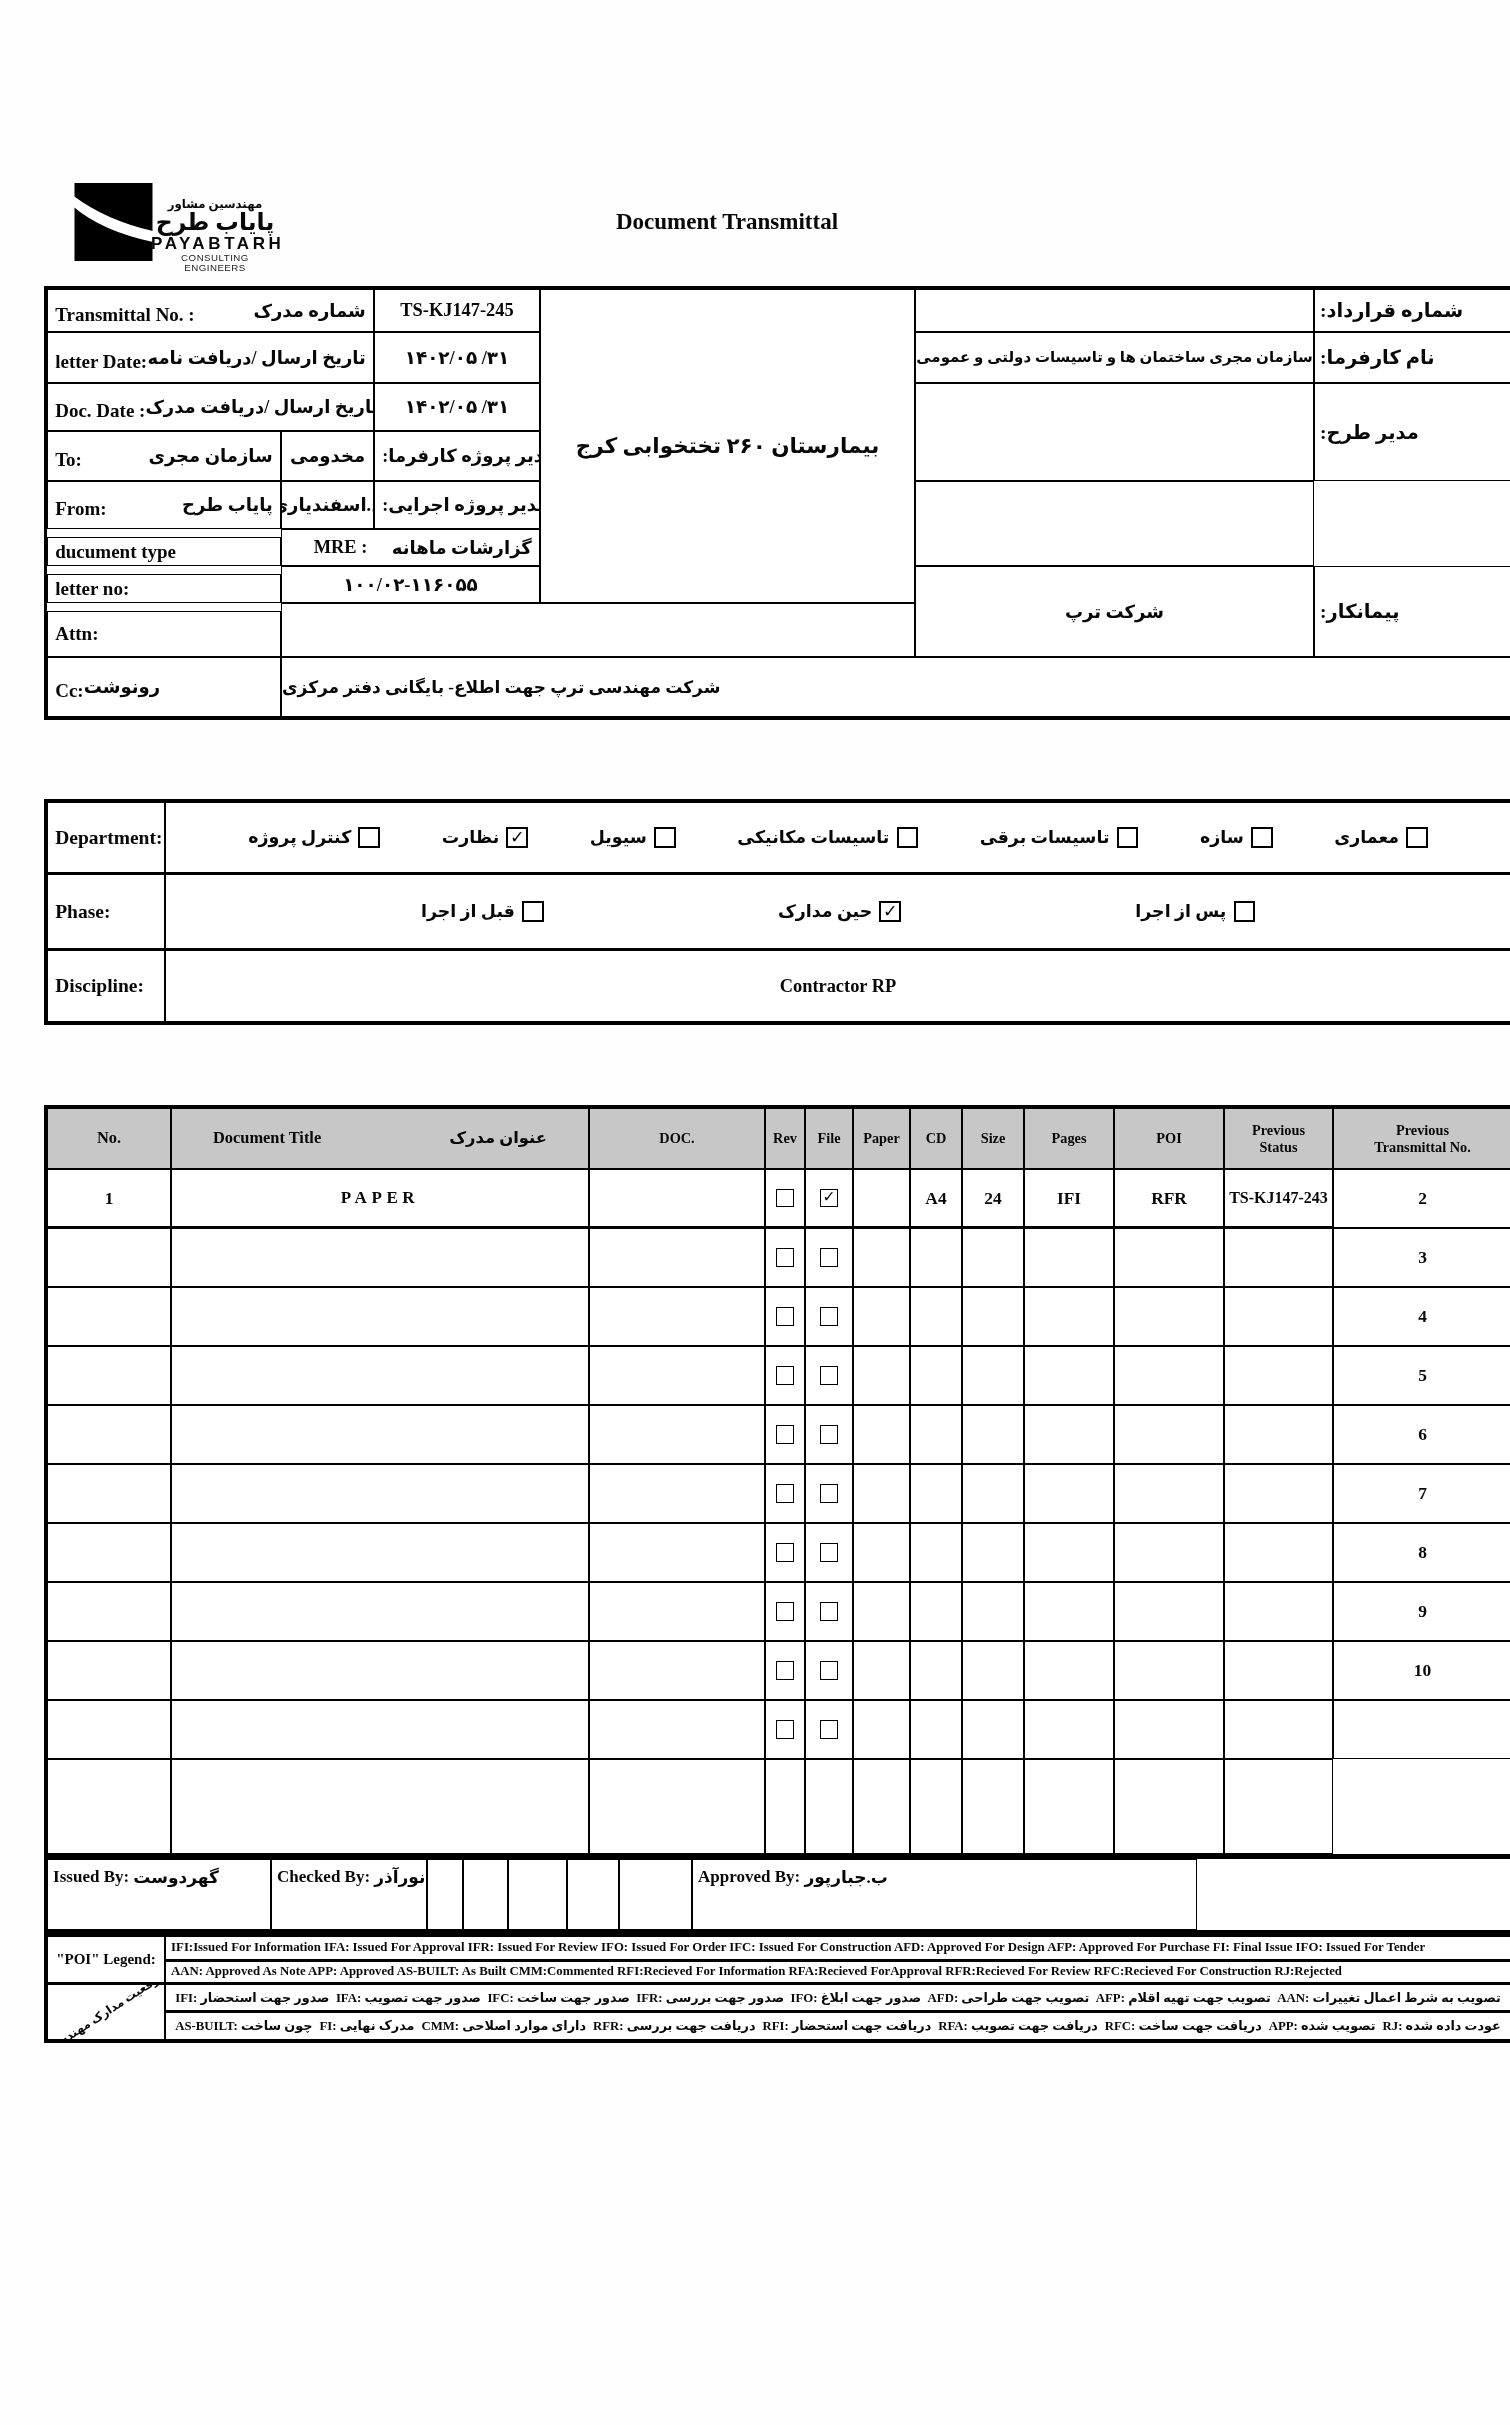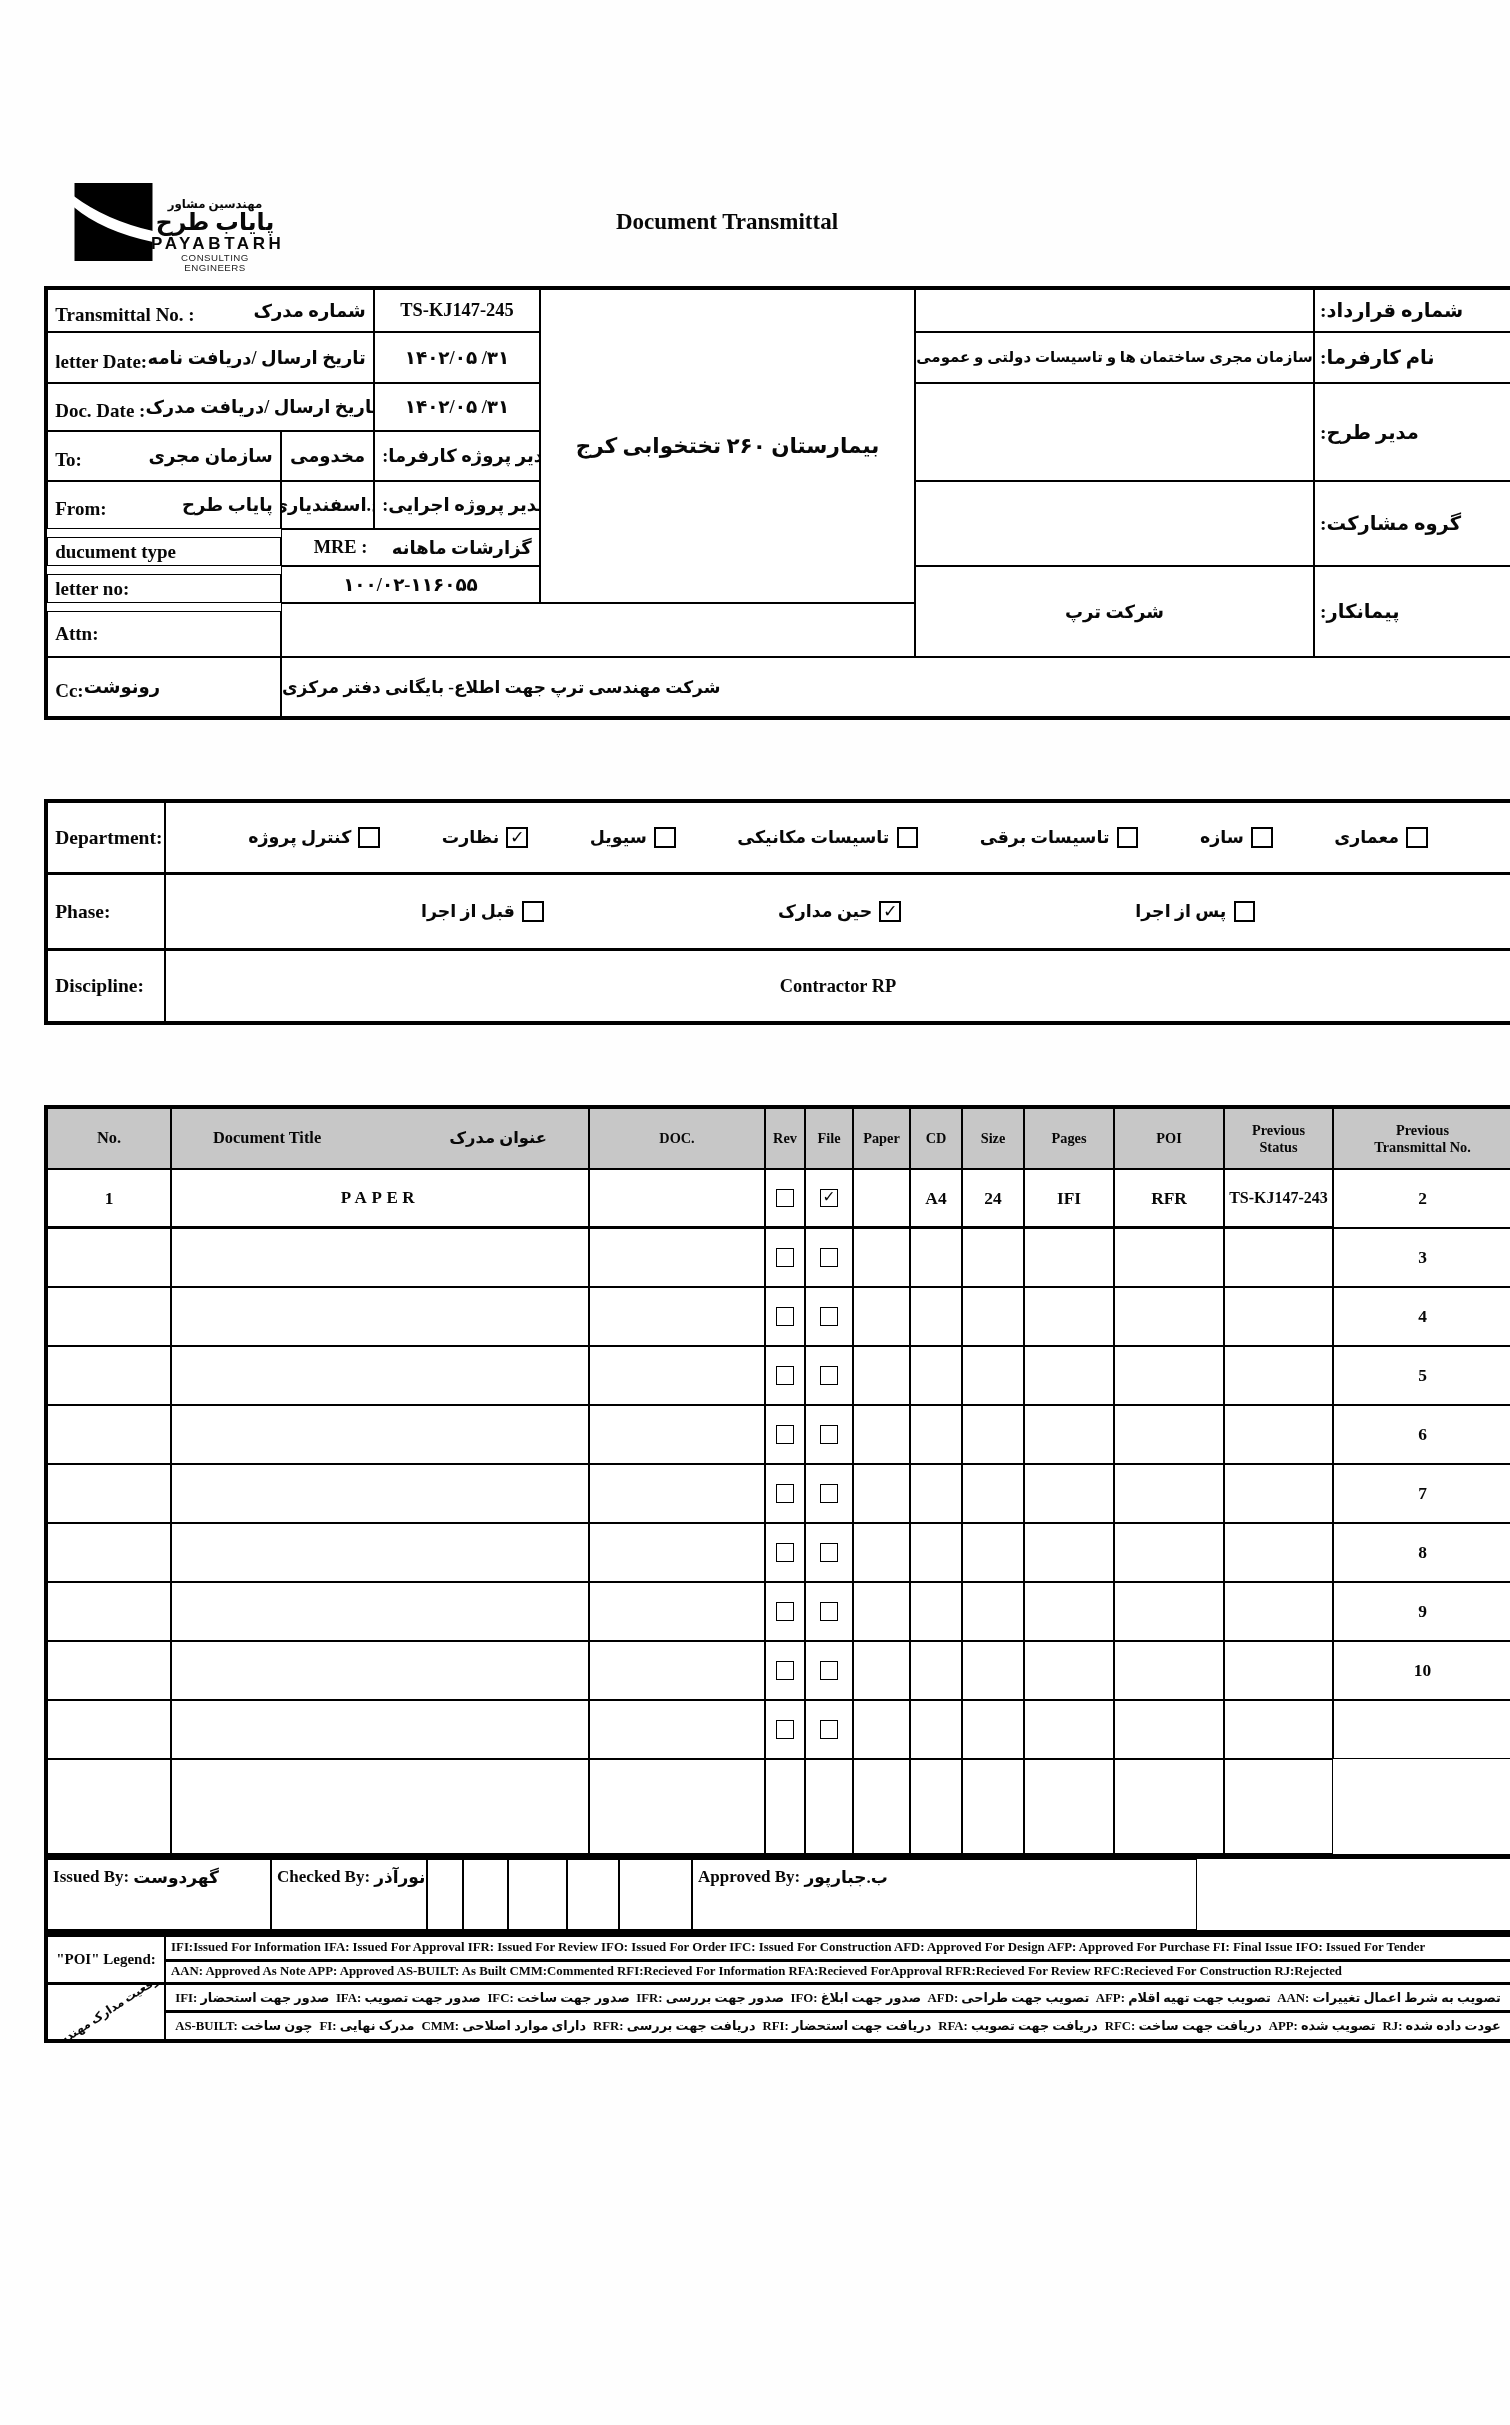--- a/index.html
+++ b/index.html
@@ -124,21 +124,20 @@
     <div class="cell center fa" dir="rtl" style="grid-column:2;grid-row:4;">مخدومی</div>
     <div class="cell right fa pad" dir="rtl" style="grid-column:3;grid-row:4;">مدیر پروژه کارفرما:</div>
 
     <div class="cell pad between" style="grid-column:1;grid-row:5;">
       <span class="en-label">From:</span>
       <span class="fa" dir="rtl">پایاب طرح</span>
     </div>
     <div class="cell center fa" dir="rtl" style="grid-column:2;grid-row:5;">ع.اسفندیاری</div>
     <div class="cell right fa pad" dir="rtl" style="grid-column:3;grid-row:5;">مدیر پروژه اجرایی:</div>
     <div class="cell" style="grid-column:5;grid-row:5/7;"></div>
-    <div class="cell right r-label" dir="rtl" style="grid-column:6;grid-row:5/7;">گروه مشارکت:</div>
 
     <div class="cell pad en-label" style="grid-column:1;grid-row:6;">ducument type</div>
     <div class="cell pad" style="grid-column:2/4;grid-row:6;">
       <span class="val" style="flex:1;text-align:center;">MRE  :</span>
       <span class="fa" dir="rtl">گزارشات ماهانه</span>
     </div>
 
     <div class="cell pad en-label" style="grid-column:1;grid-row:7;">letter no:</div>
     <div class="cell center val" dir="ltr" style="grid-column:2/4;grid-row:7;">۱۰۰/۰۲-۱۱۶۰۵۵</div>
     <div class="cell center fa" dir="rtl" style="grid-column:5;grid-row:7/9;">شرکت ترپ</div>

